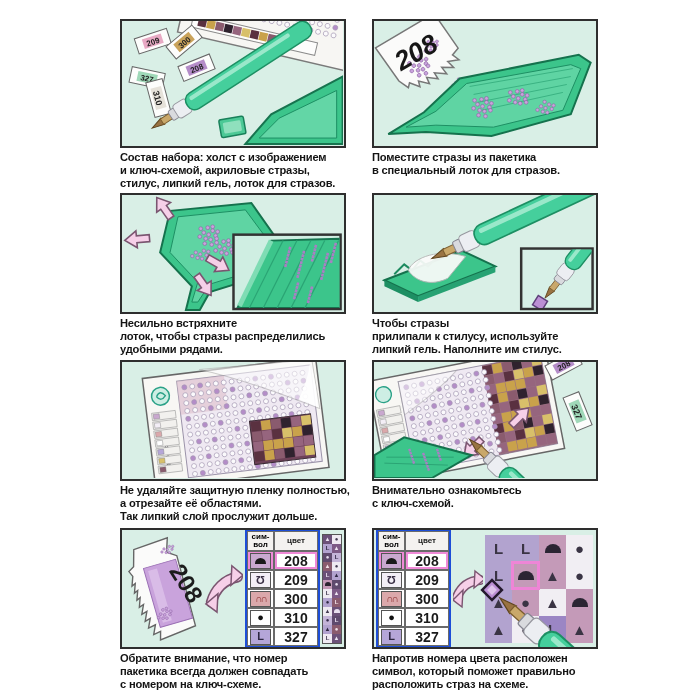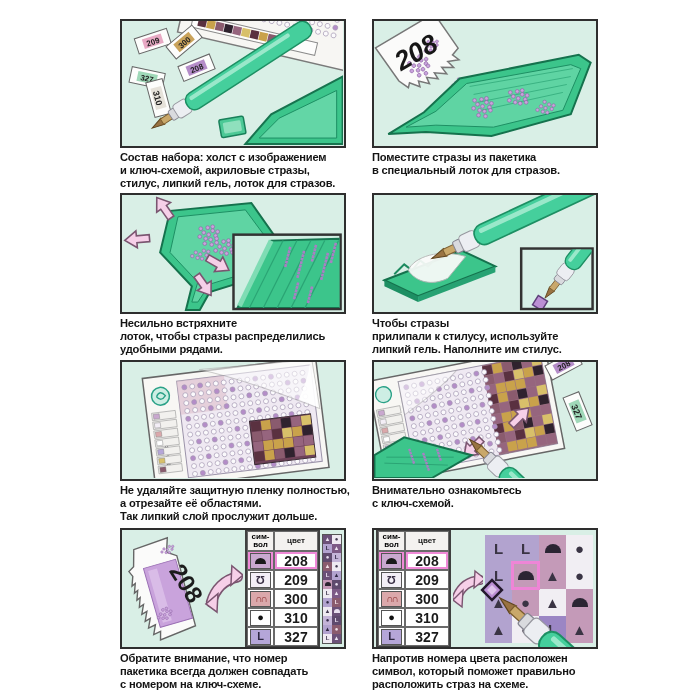--- a/index.html
+++ b/index.html
@@ -7,21 +7,21 @@
   .sheet{position:relative;width:700px;height:700px;background:#ffffff;overflow:hidden;}
   .step{position:absolute;width:226px;}
   .panel{position:relative;border:2.5px solid #2e2e2e;background:#d9efe6;overflow:hidden;box-sizing:border-box;}
   .h1{height:129px;} .h2{height:121px;}
   .caption{margin-top:3px;font-weight:bold;font-size:11.5px;line-height:1.15;color:#141414;
            white-space:pre-line;letter-spacing:-0.2px;transform:scaleX(.97);transform-origin:left top;width:240px;}
   svg{display:block;}
   svg text{font-family:"Liberation Sans",sans-serif;}
   
   .pcontent{display:flex;align-items:center;height:100%;padding:2px;box-sizing:border-box;gap:2px;}
-  .ktable{border:2px solid #404040;background:#fff;flex:0 0 auto;}
+  .ktable{border:2px solid #1d4ed8;background:#fff;flex:0 0 auto;}
   .krow{display:flex;}
   .kc{display:flex;align-items:center;justify-content:center;border:1px solid #6a6a6a;box-sizing:border-box;background:#fff;}
   .ksym{width:27px;height:19px;}
   .knum{width:44px;height:19px;font-weight:bold;font-size:14px;color:#1a1a1a;}
   .khead .kc{height:20px;background:#f4f2f0;}
   .khd{font-weight:bold;font-size:8px;line-height:1;text-align:center;}
   .krow.hl .kc{box-shadow:inset 0 0 0 2px #f08ad8;}
   .symbox{display:flex;align-items:center;justify-content:center;width:19px;height:14px;border:1px solid #555;
           font-weight:bold;font-size:11px;line-height:1;}
   .gdome{display:inline-block;width:11px;height:6px;background:currentColor;border-radius:11px 11px 0 0;}

